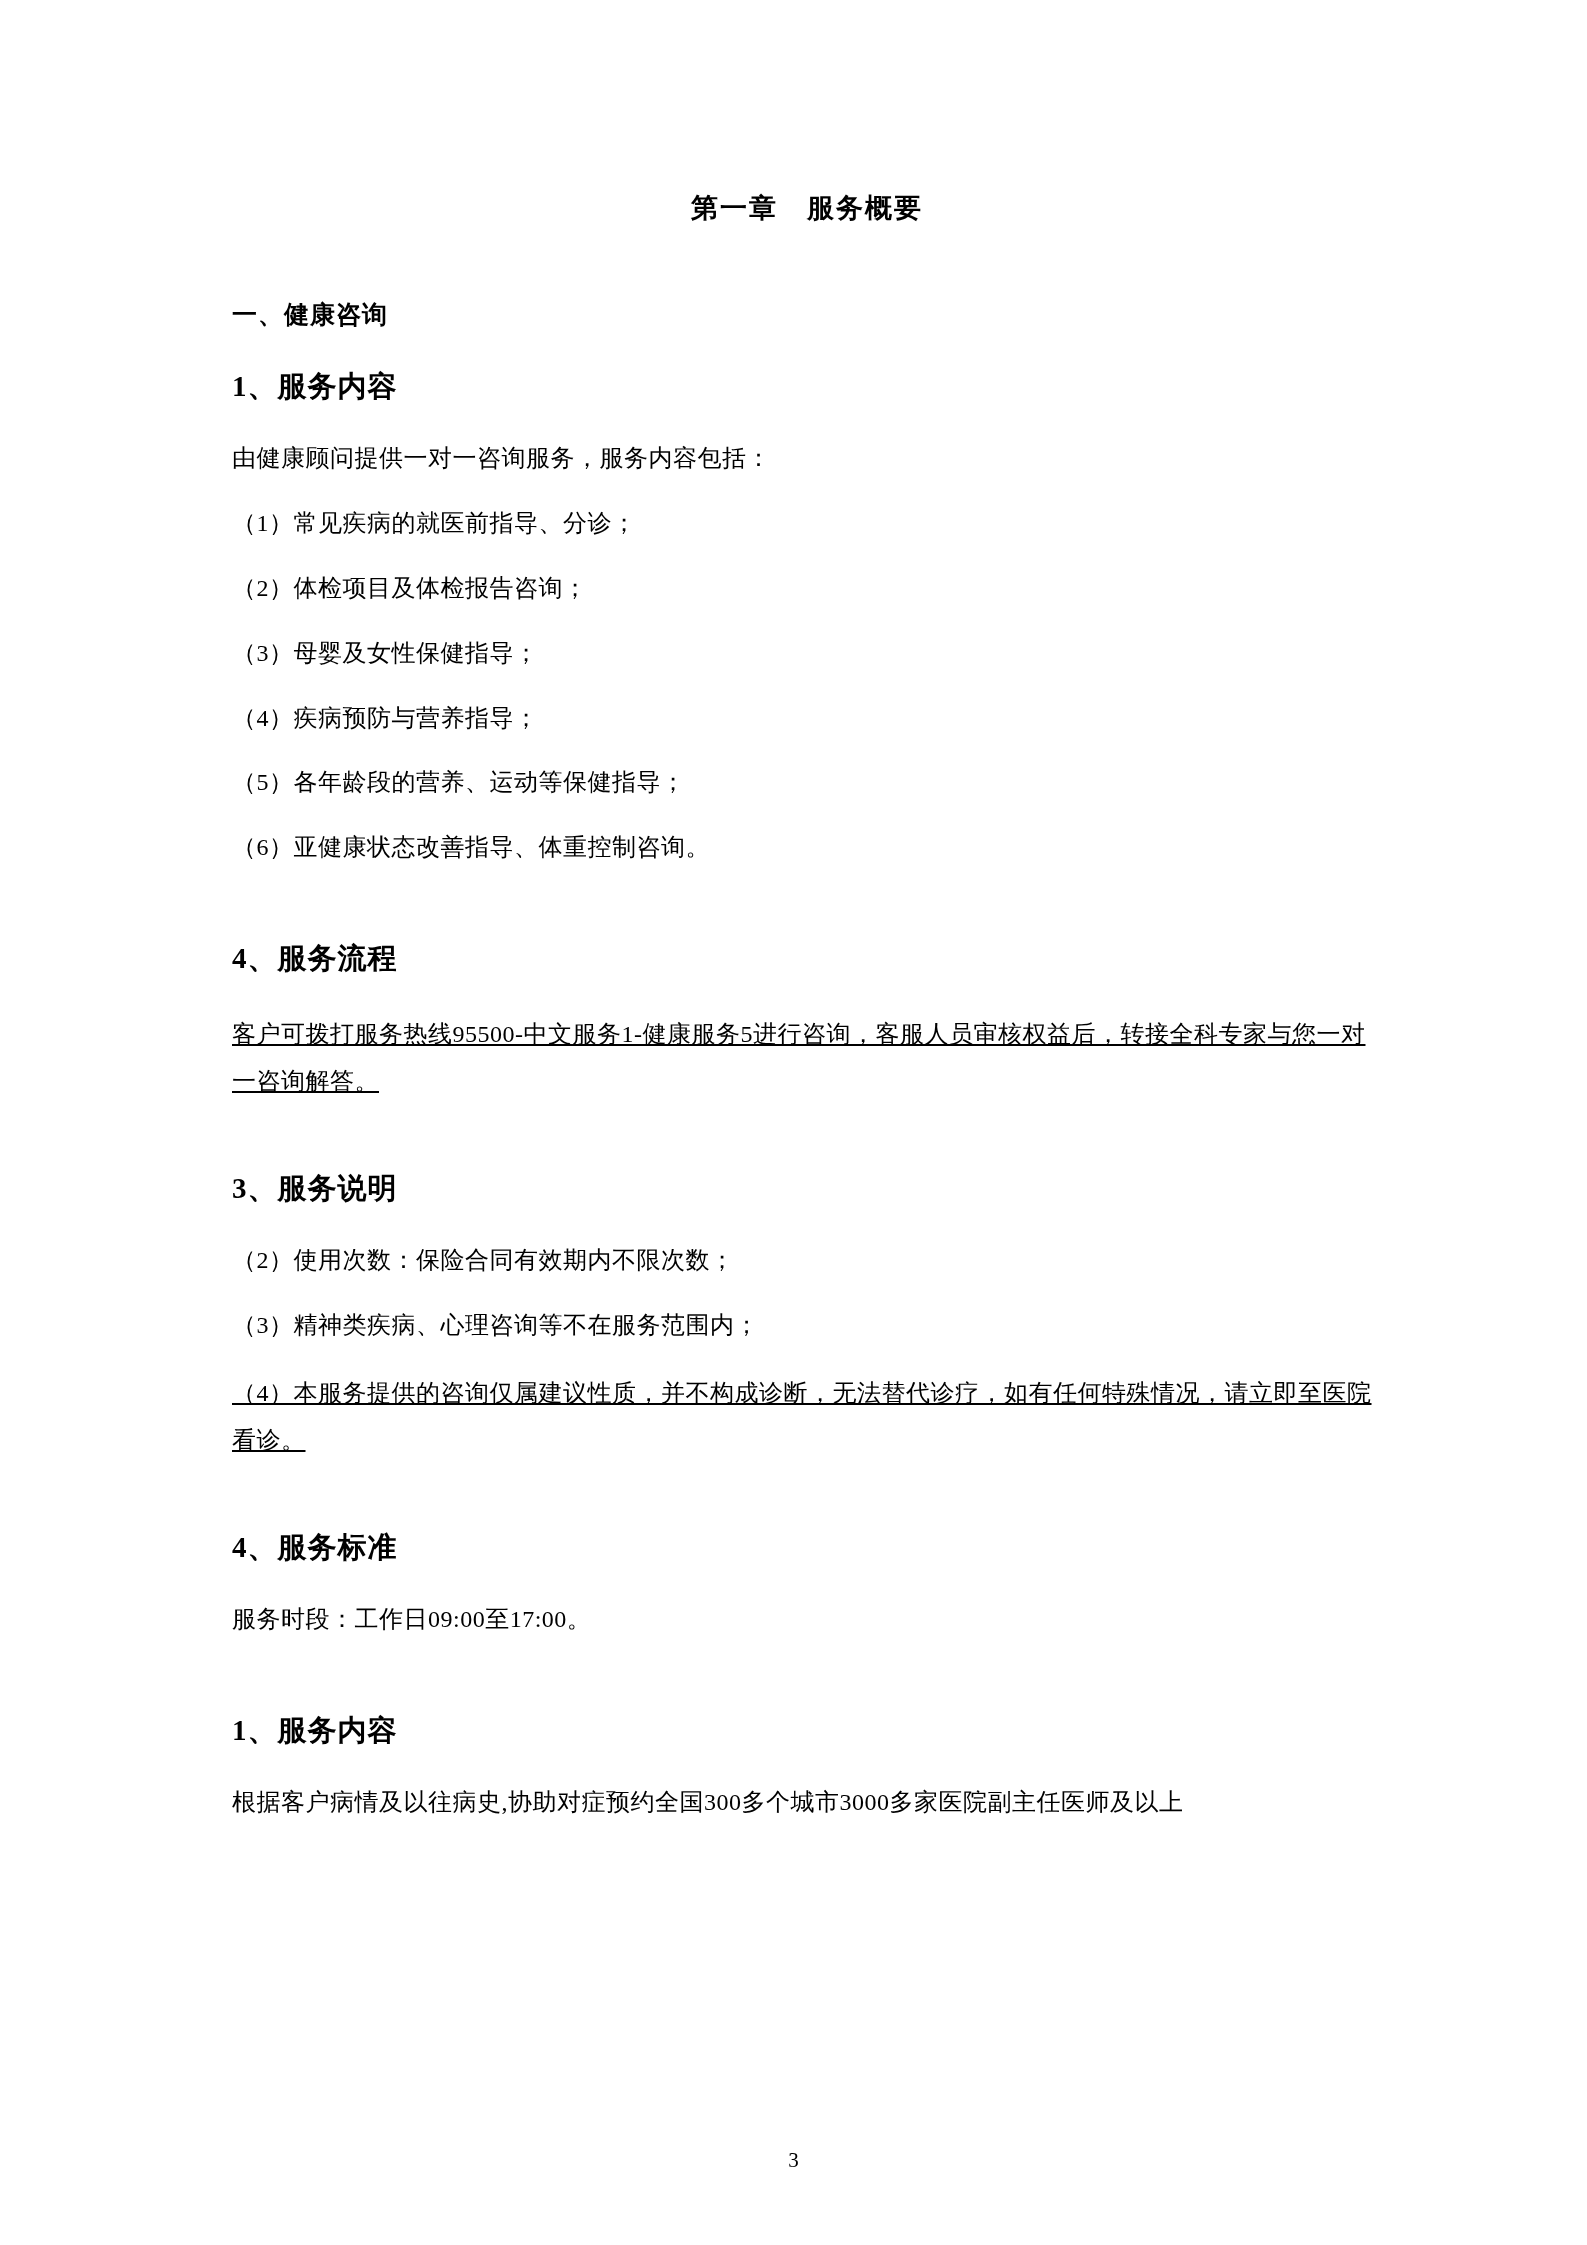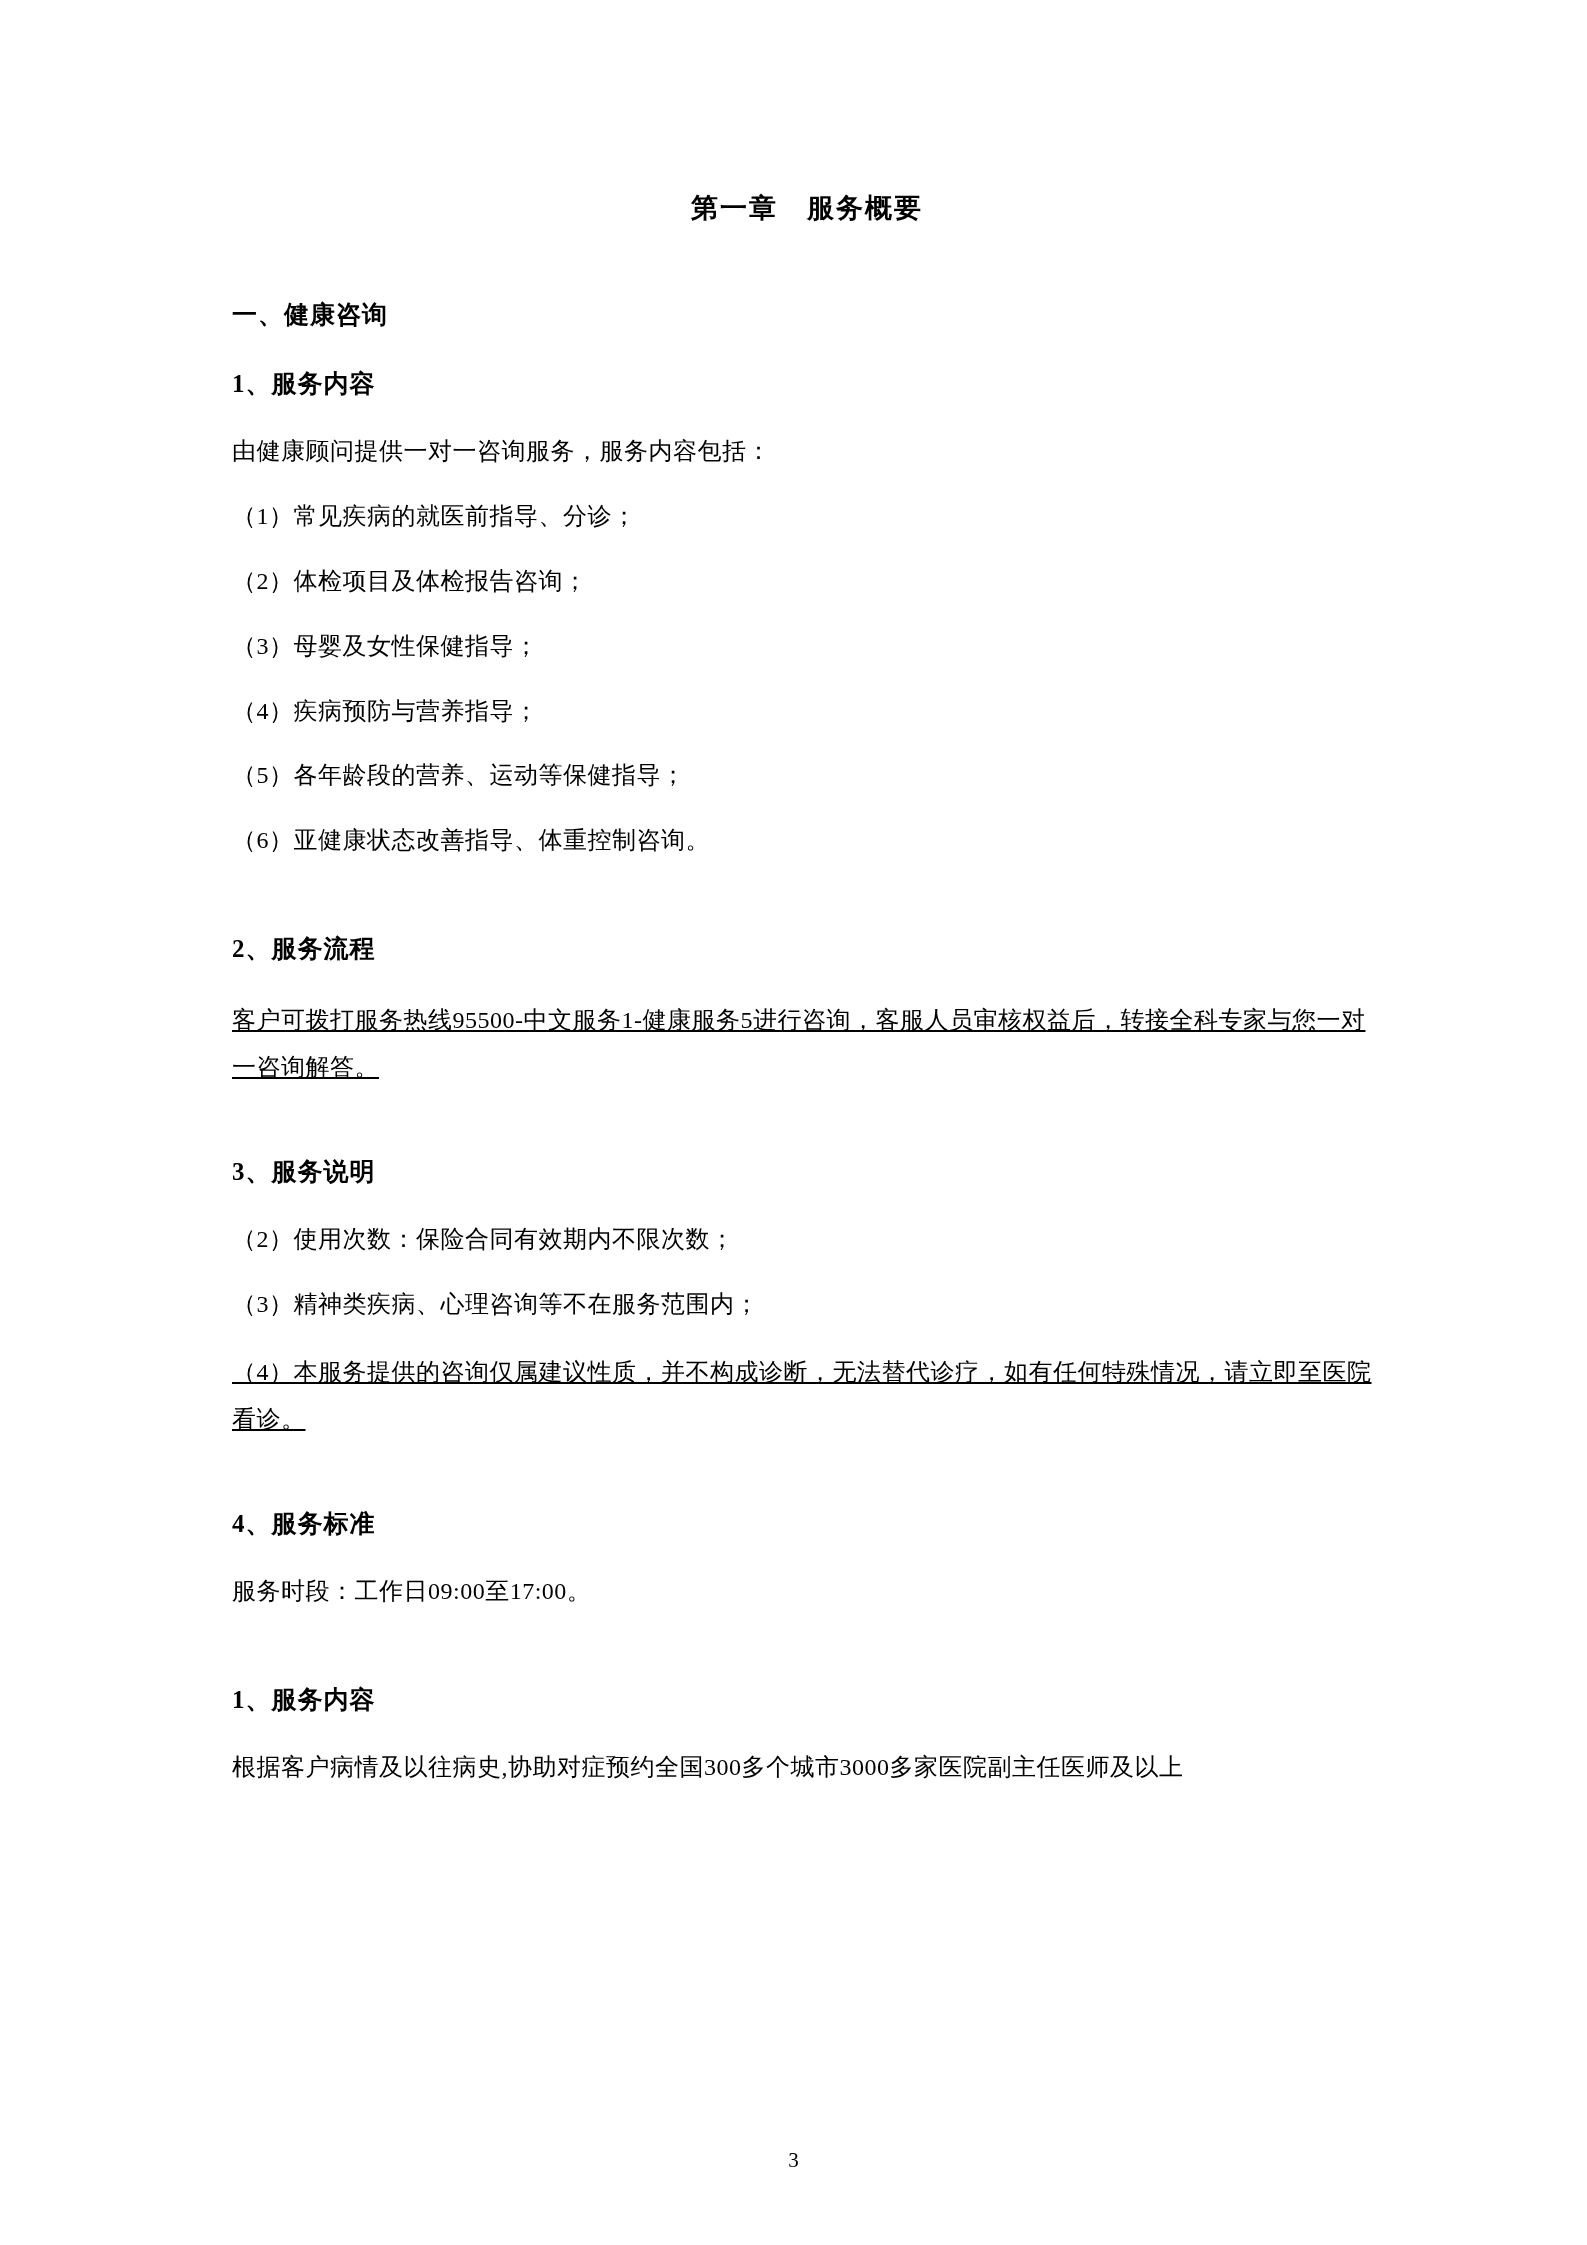--- a/index.html
+++ b/index.html
@@ -31,21 +31,21 @@
     font-family: "Liberation Serif", "DejaVu Serif", serif;
   }
   .heading-1 {
     font-weight: bold;
     font-size: 25px;
     letter-spacing: 1px;
     margin: 9px 0 36px 0;
   }
   .heading-2 {
     font-weight: bold;
-    font-size: 25px;
+    font-size: 29px;
     letter-spacing: 1px;
     margin: 0 0 32px 0;
   }
   .para {
     font-size: 24px;
     line-height: 1.62;
     margin: 0 0 26px 0;
     letter-spacing: 0.5px;
   }
   .para.flow {
@@ -78,21 +78,21 @@
   <div class="para">由健康顾问提供一对一咨询服务，服务内容包括：</div>
   <div class="para">（1）常见疾病的就医前指导、分诊；</div>
   <div class="para">（2）体检项目及体检报告咨询；</div>
   <div class="para">（3）母婴及女性保健指导；</div>
   <div class="para">（4）疾病预防与营养指导；</div>
   <div class="para">（5）各年龄段的营养、运动等保健指导；</div>
   <div class="para">（6）亚健康状态改善指导、体重控制咨询。</div>
 
   <div class="spacer-lg"></div>
 
-  <div class="heading-2">2、服务流程</div>
+  <div class="heading-2">4、服务流程</div>
   <div class="para flow">客户可拨打服务热线95500-中文服务1-健康服务5进行咨询，客服人员审核权益后，转接全科专家与您一对一咨询解答。</div>
 
   <div class="spacer-md"></div>
 
   <div class="heading-2">3、服务说明</div>
   <div class="para">（2）使用次数：保险合同有效期内不限次数；</div>
   <div class="para">（3）精神类疾病、心理咨询等不在服务范围内；</div>
   <div class="para flow">（4）本服务提供的咨询仅属建议性质，并不构成诊断，无法替代诊疗，如有任何特殊情况，请立即至医院看诊。</div>
 
   <div class="spacer-md"></div>

